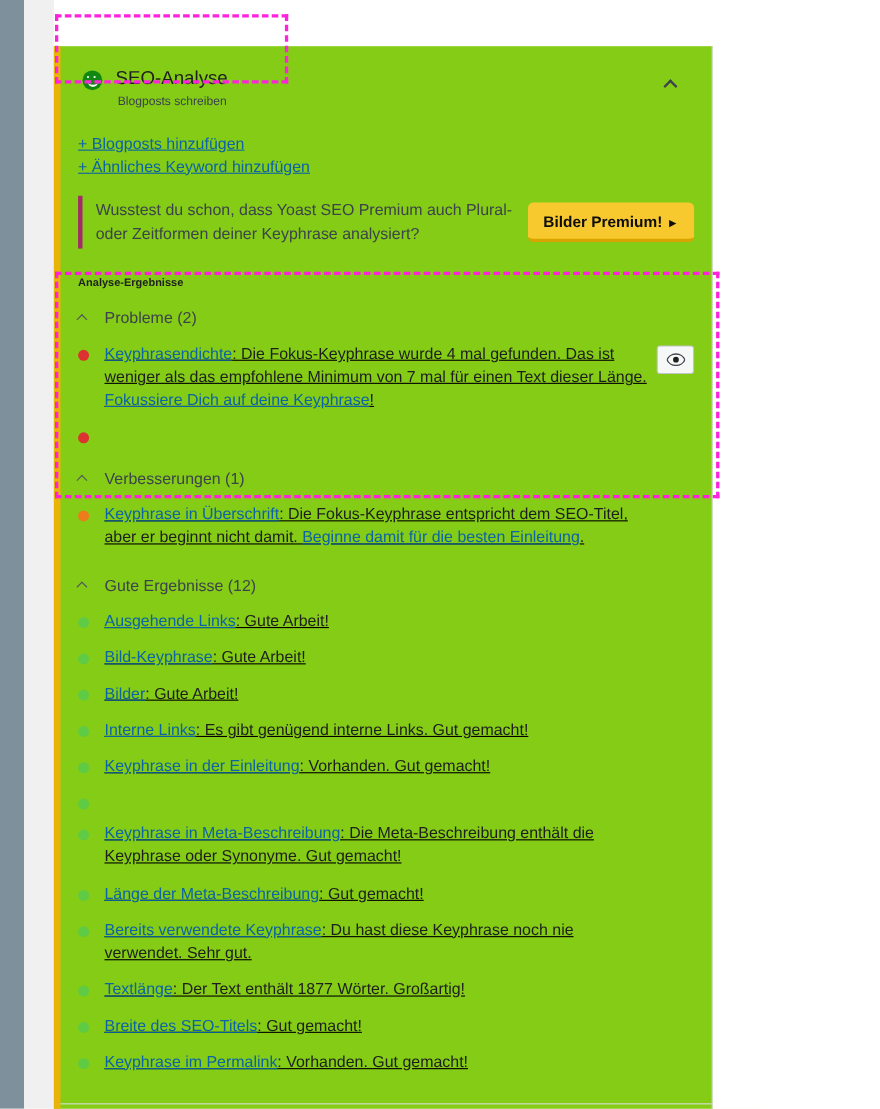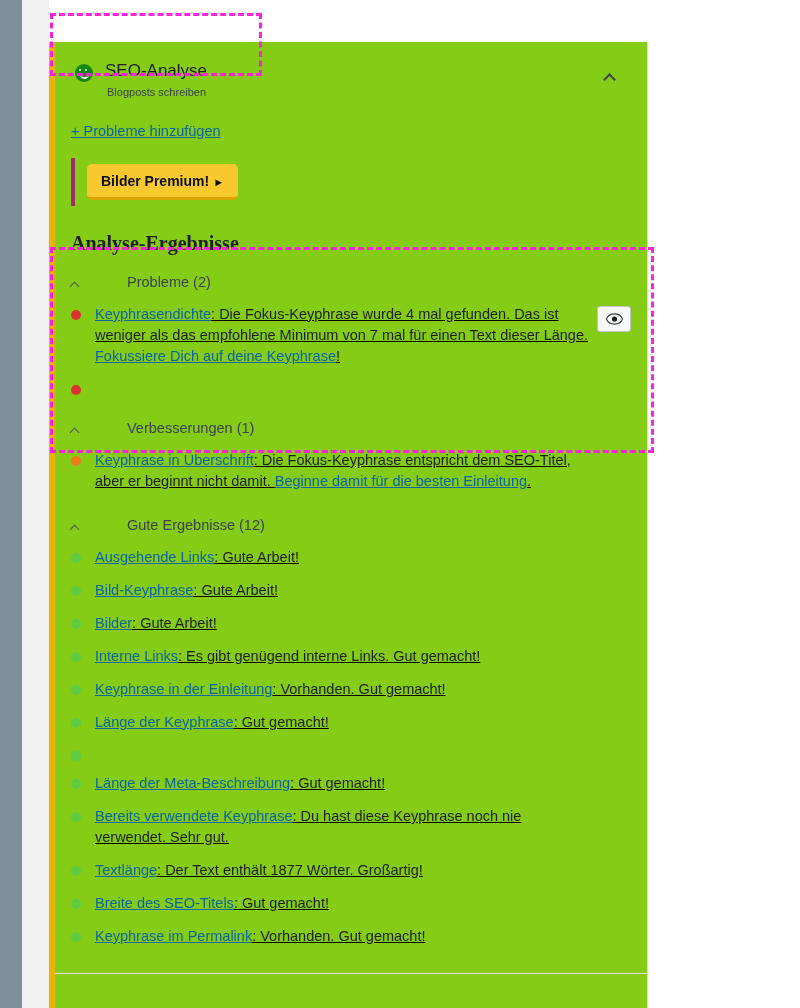--- a/index.html
+++ b/index.html
@@ -105,30 +105,28 @@
     border-radius: 5px;
     font-family: "Liberation Sans", sans-serif;
     font-size: 14px; font-weight: bold;
     padding: 9px 14px 8px 14px;
     cursor: pointer; white-space: nowrap;
   }
   .premium-btn .caret { font-size: 11px; margin-left: 4px; }
 
   
   .analysis-heading {
-    font-size: 20px; font-weight: bold; color: #1e1e1e;
+    font-size: 10px; font-weight: bold; color: #1e1e1e;
     padding: 26px 0 0 16px;
-    font-family: Liberation Serif, serif;
   }
 
   .group-header {
-    display: flex; align-items: flex-end;
+    display: flex; align-items: center;
     padding: 19px 0 0 16px;
     cursor: pointer;
-    gap: 32px;
   }
   .group-header .chev-wrap { width: 24px; display: flex; align-items: center; }
   .group-label { font-size: 14.5px; color: #3c434a; }
 
   ul.result-list { list-style: none; margin: 0; padding: 8px 0 0 0; }
   ul.result-list li {
     display: flex; align-items: flex-start;
     padding: 6px 16px 6px 16px;
     text-decoration: underline;
   }
@@ -186,24 +184,26 @@
     <span class="seo-header-texts">
       <span class="seo-title">SEO-Analyse</span>
       <span class="seo-subtitle">Blogposts schreiben</span>
     </span>
     <span class="header-chevron">
       <i class="chev chev-up"></i>
     </span>
   </div>
 
   <div class="add-links">
-    <a class="add-link">+ Probleme hinzufügen</a>
+    <a class="add-link">+ Blogposts hinzufügen</a>
+    <a class="add-link">+ Ähnliches Keyword hinzufügen</a>
   </div>
 
   <div class="premium-notice">
+    <div class="premium-text">Wusstest du schon, dass Yoast SEO Premium auch Plural- oder Zeitformen deiner Keyphrase analysiert?</div>
     <button class="premium-btn">
       <span>Bilder Premium!</span><span class="caret">►</span>
     </button>
   </div>
 
   <div class="analysis-heading">Analyse-Ergebnisse</div>
 
   <div id="groups">
       <div class="group-header">
         <span class="chev-wrap">
@@ -260,24 +260,24 @@
         <li>
           <span class="dot good" style="background: rgb(95, 203, 69);"></span>
           <span class="res-text"><a>Interne Links</a>: Es gibt genügend interne Links. Gut gemacht!</span>
         </li>
         <li>
           <span class="dot good" style="background: rgb(95, 203, 69);"></span>
           <span class="res-text"><a>Keyphrase in der Einleitung</a>: Vorhanden. Gut gemacht!</span>
         </li>
         <li>
           <span class="dot good" style="background: rgb(95, 203, 69);"></span>
-          <span class="res-text"><a>Länge der Keyphrase</a>: Gut gemacht!</span>
-        </li>
-        <li>
-          <span class="dot good" style="background: rgb(95, 203, 69);"></span>
+        </li>
+        <li>
+          <span class="dot good" style="background: rgb(95, 203, 69);"></span>
+          <span class="res-text"><a>Keyphrase in Meta-Beschreibung</a>: Die Meta-Beschreibung enthält die Keyphrase oder Synonyme. Gut gemacht!</span>
         </li>
         <li>
           <span class="dot good" style="background: rgb(95, 203, 69);"></span>
           <span class="res-text"><a>Länge der Meta-Beschreibung</a>: Gut gemacht!</span>
         </li>
         <li>
           <span class="dot good" style="background: rgb(95, 203, 69);"></span>
           <span class="res-text"><a>Bereits verwendete Keyphrase</a>: Du hast diese Keyphrase noch nie verwendet. Sehr gut.</span>
         </li>
         <li>

